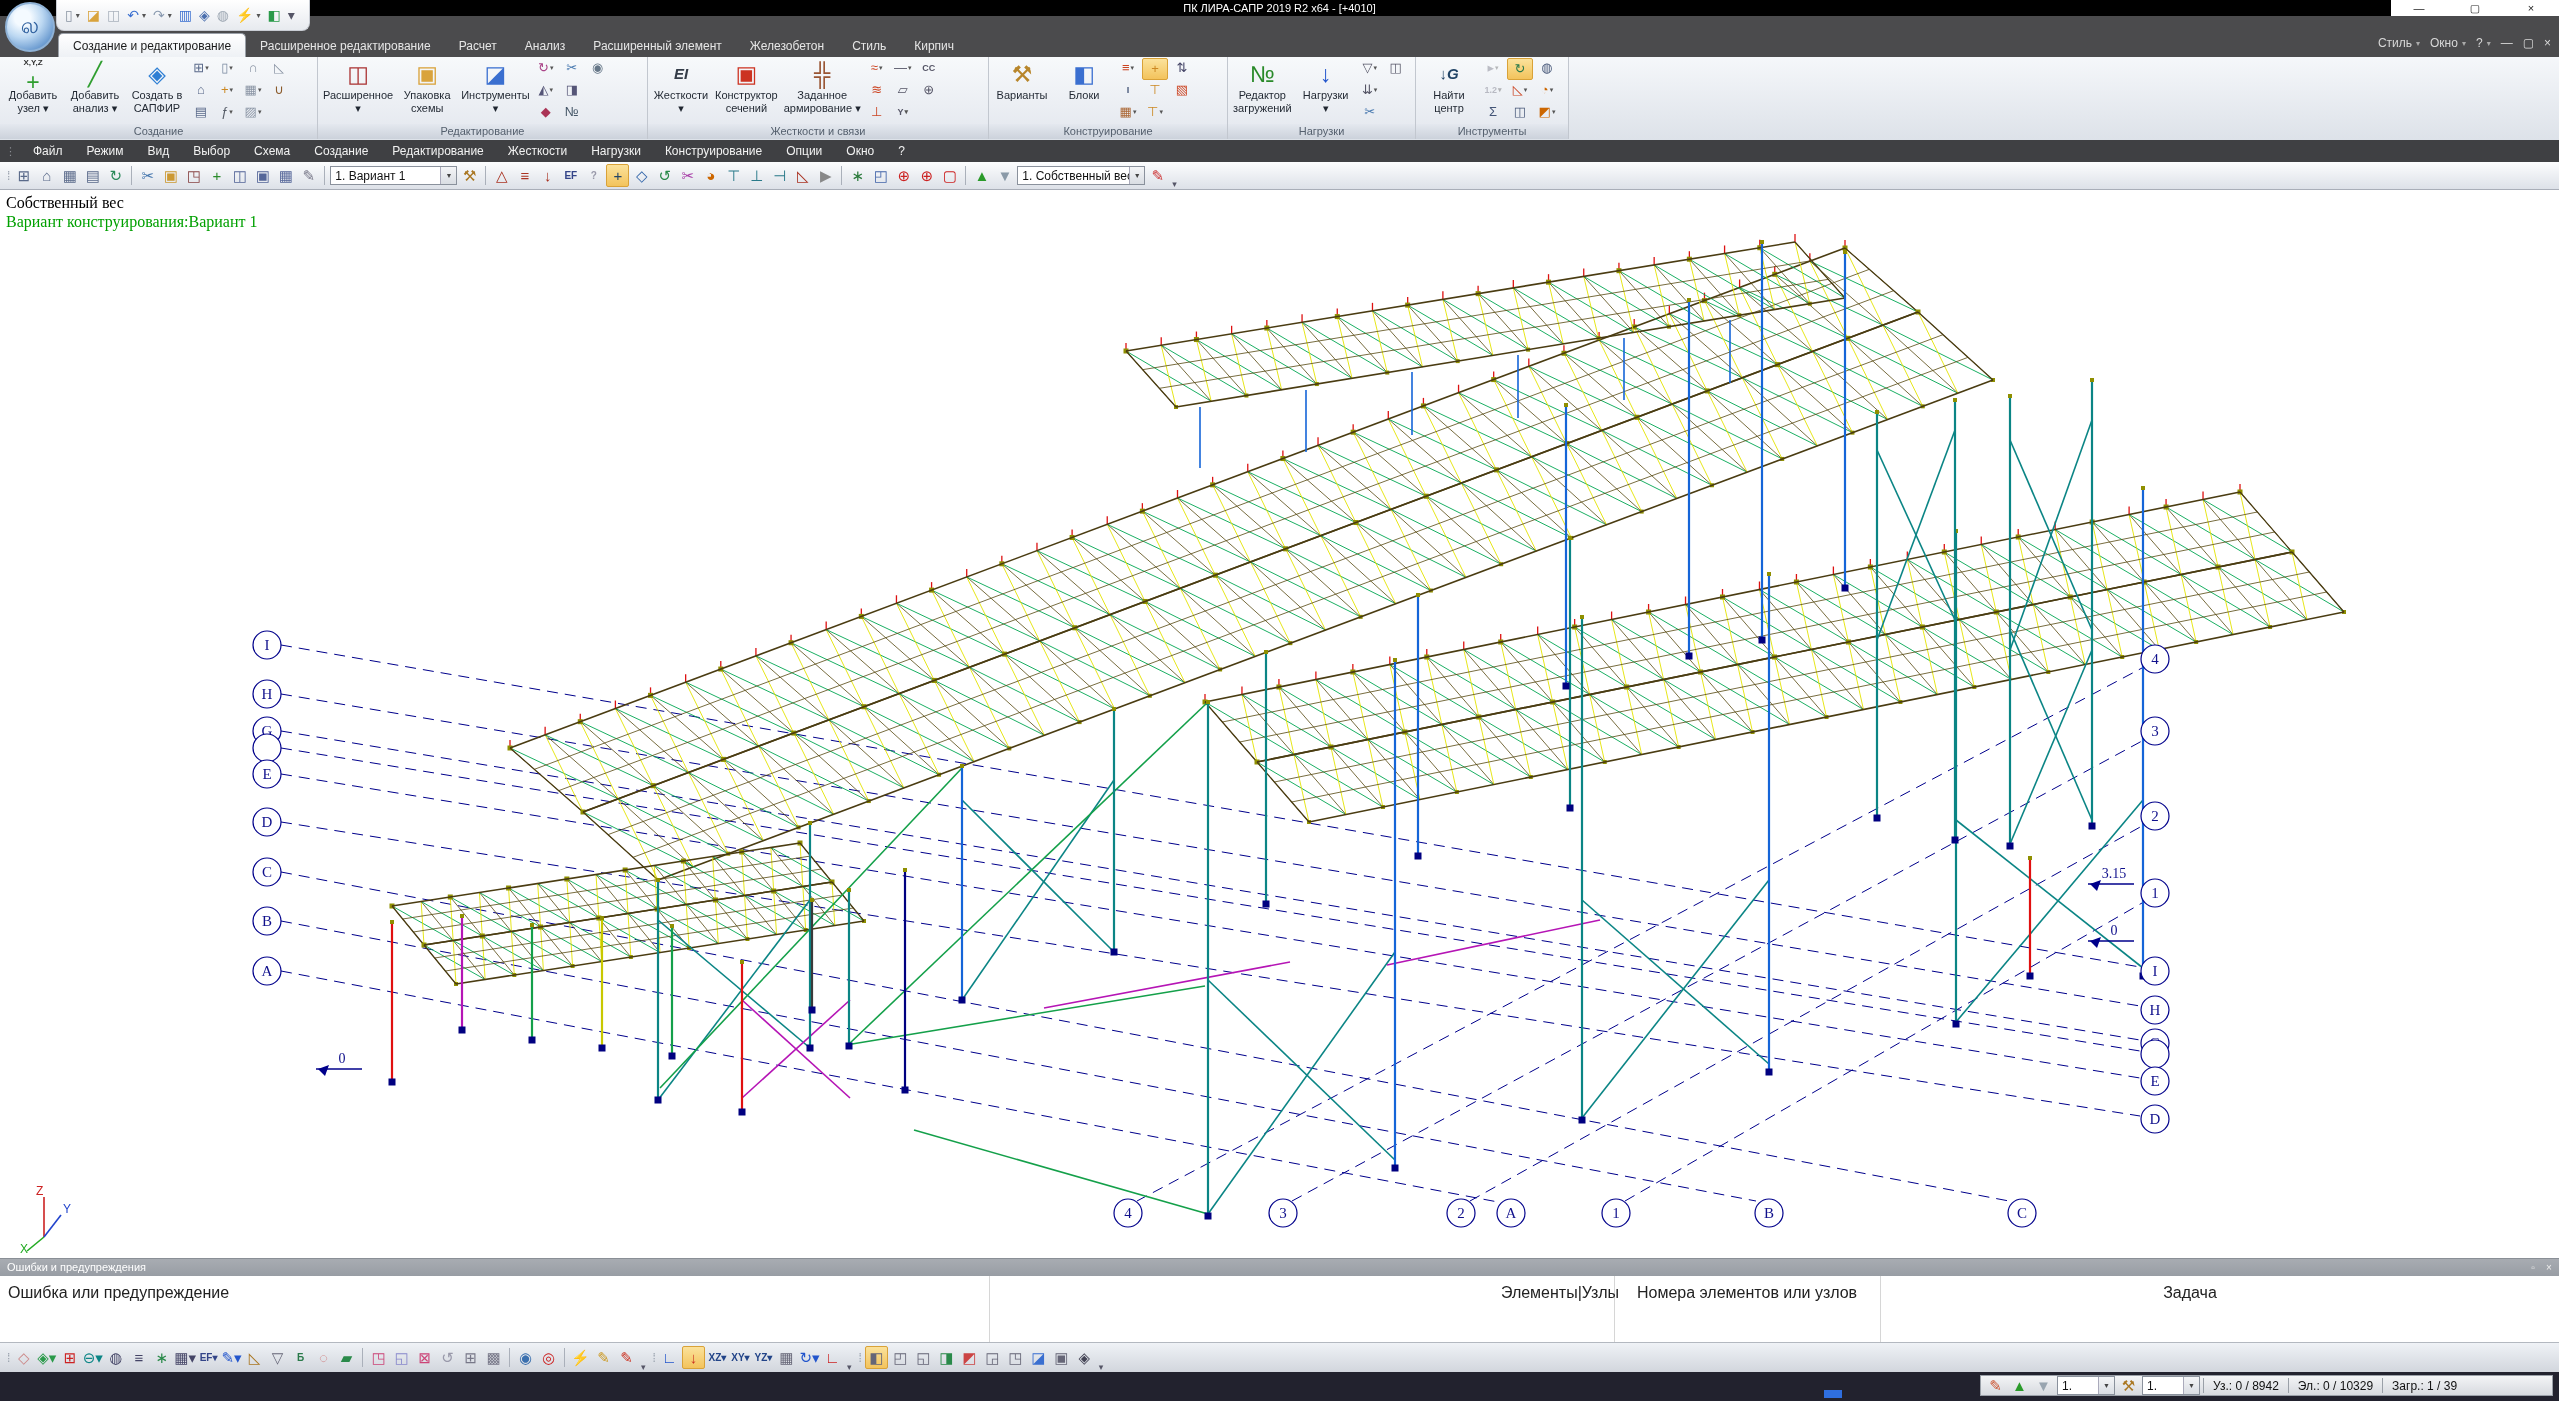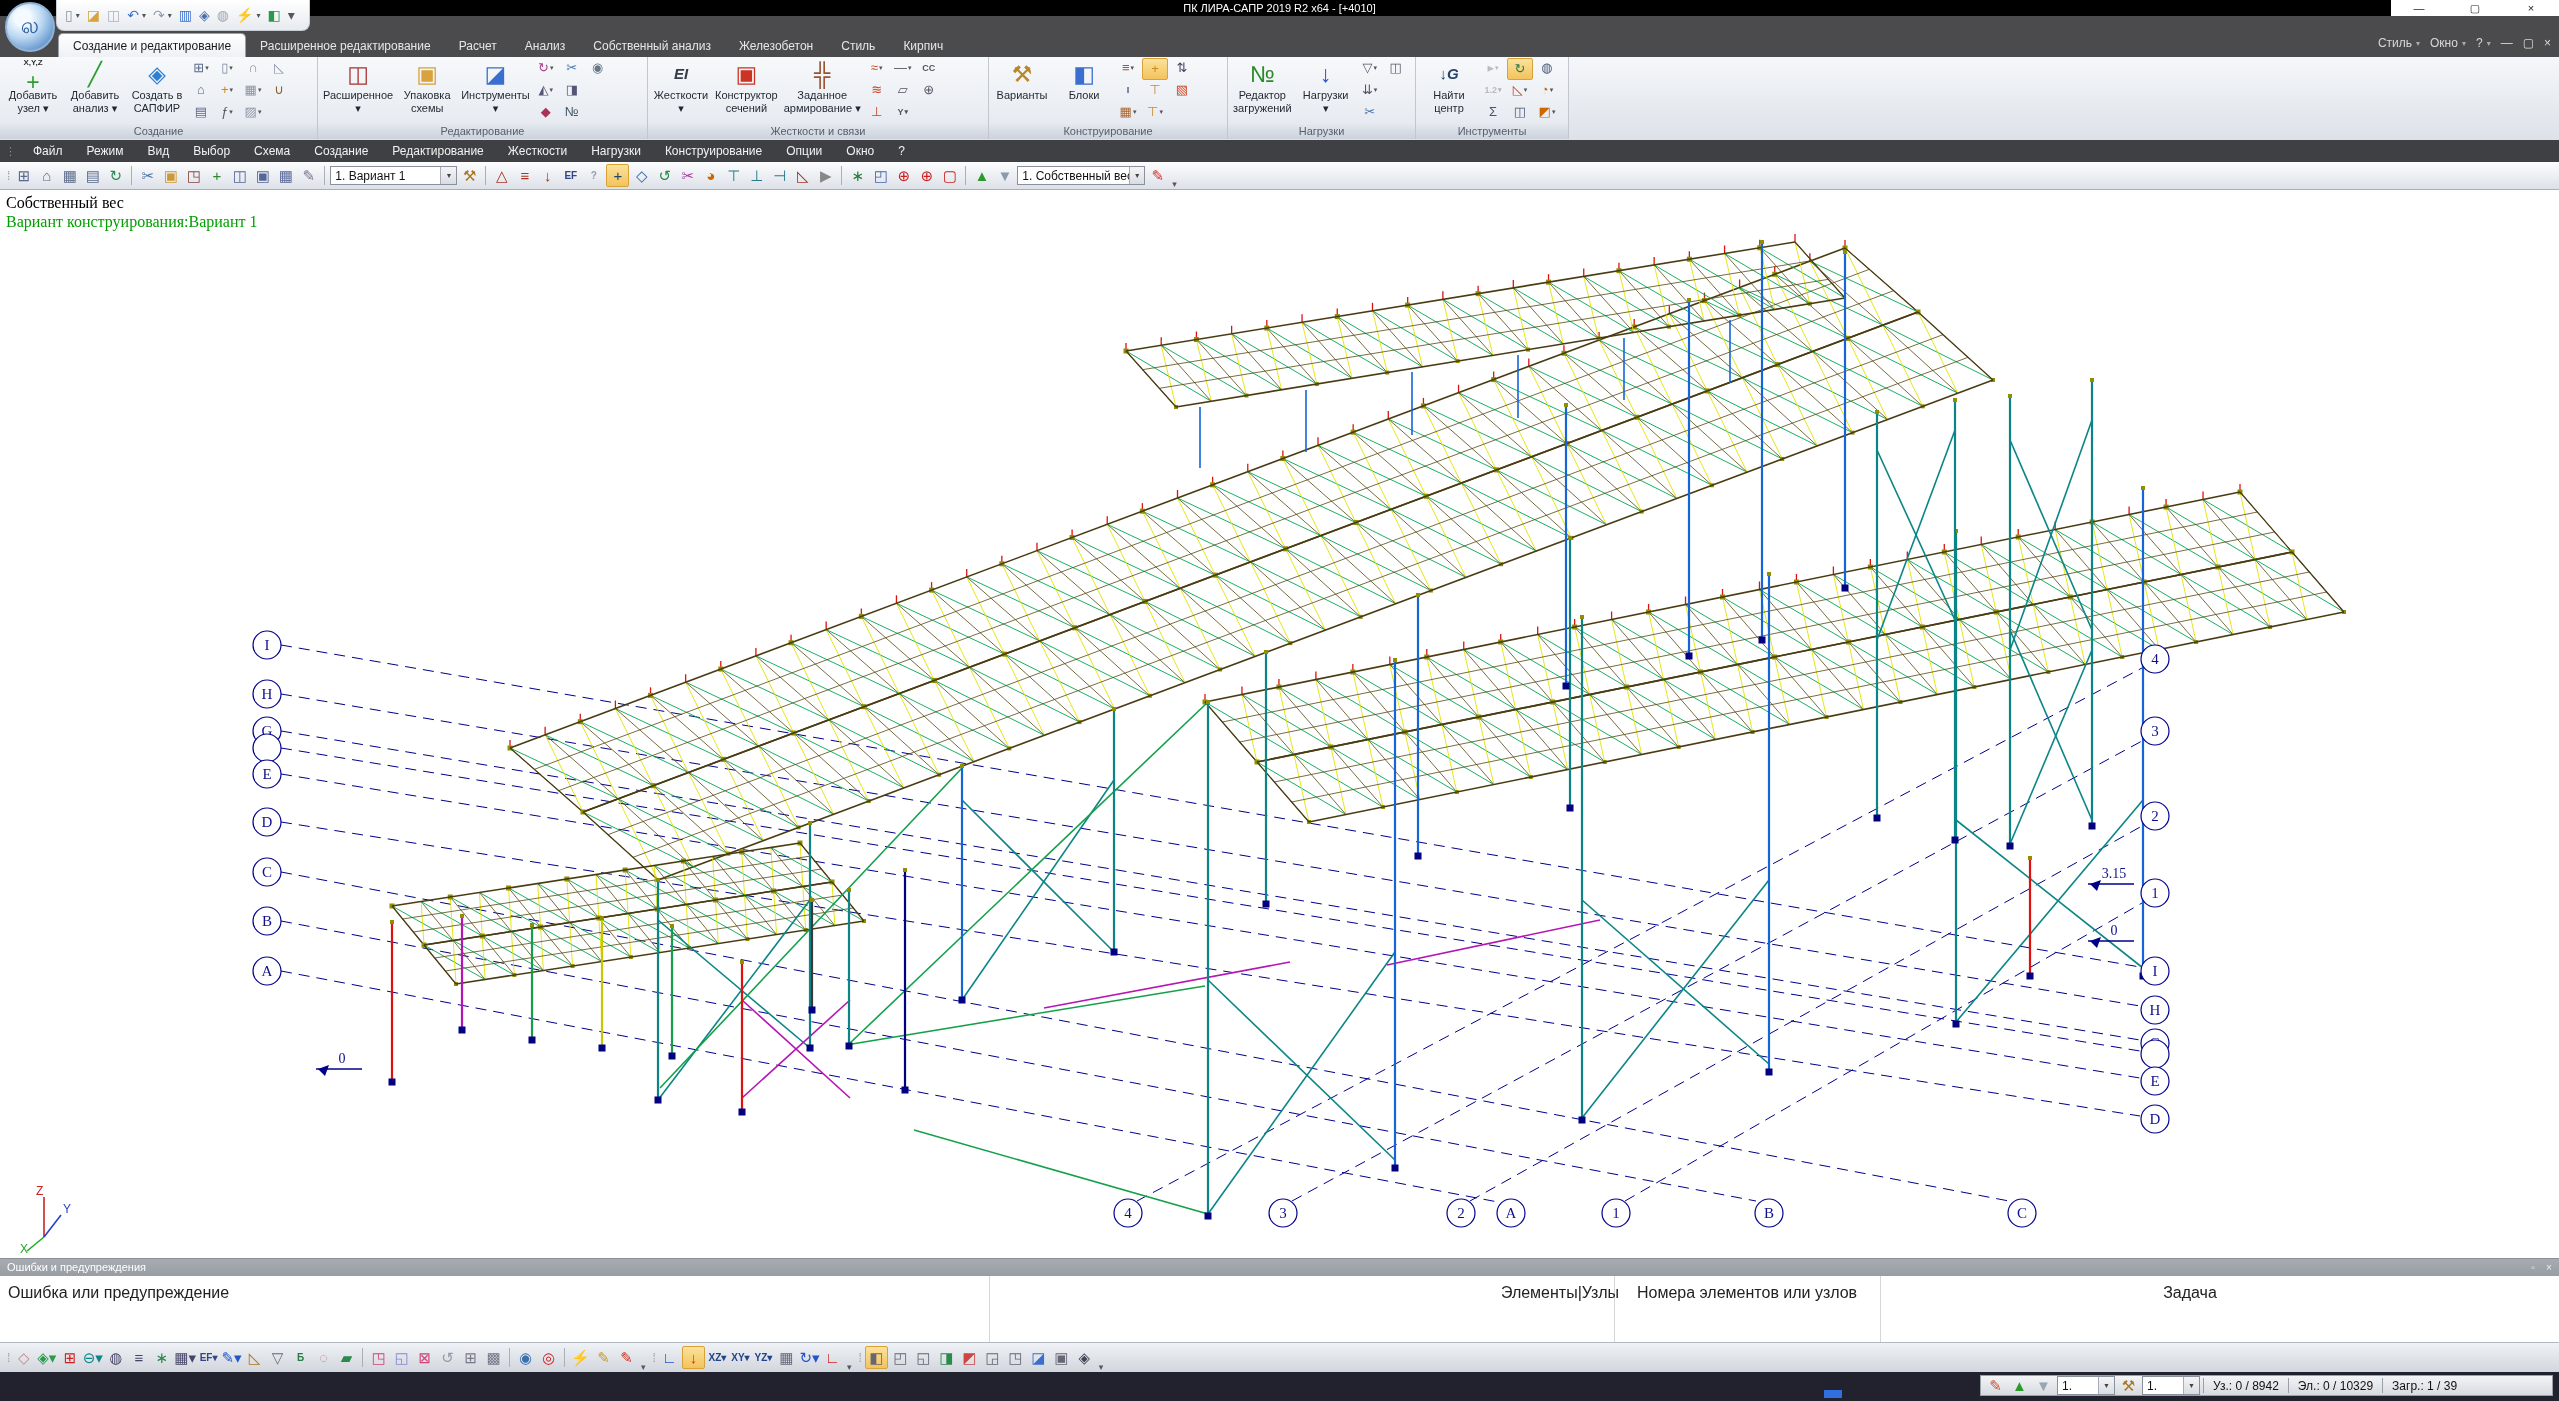--- a/index.html
+++ b/index.html
@@ -126,21 +126,21 @@
       <span class="qi" style="color: rgb(85, 85, 102);">▾</span>
     </div>
   <div id="logo">ல</div>
 
   <div id="tabstrip">
     <div id="tabs">
         <div class="tab active">Создание и редактирование</div>
         <div class="tab">Расширенное редактирование</div>
         <div class="tab">Расчет</div>
         <div class="tab">Анализ</div>
-        <div class="tab">Собственный анализ</div>
+        <div class="tab">Расширенный элемент</div>
         <div class="tab">Железобетон</div>
         <div class="tab">Стиль</div>
         <div class="tab">Кирпич</div>
       </div>
     <div id="mdi-controls">
       <span>Стиль</span>
         <span class="arr">▾</span>
       <span>Окно</span>
         <span class="arr">▾</span>
       <span>?</span>

